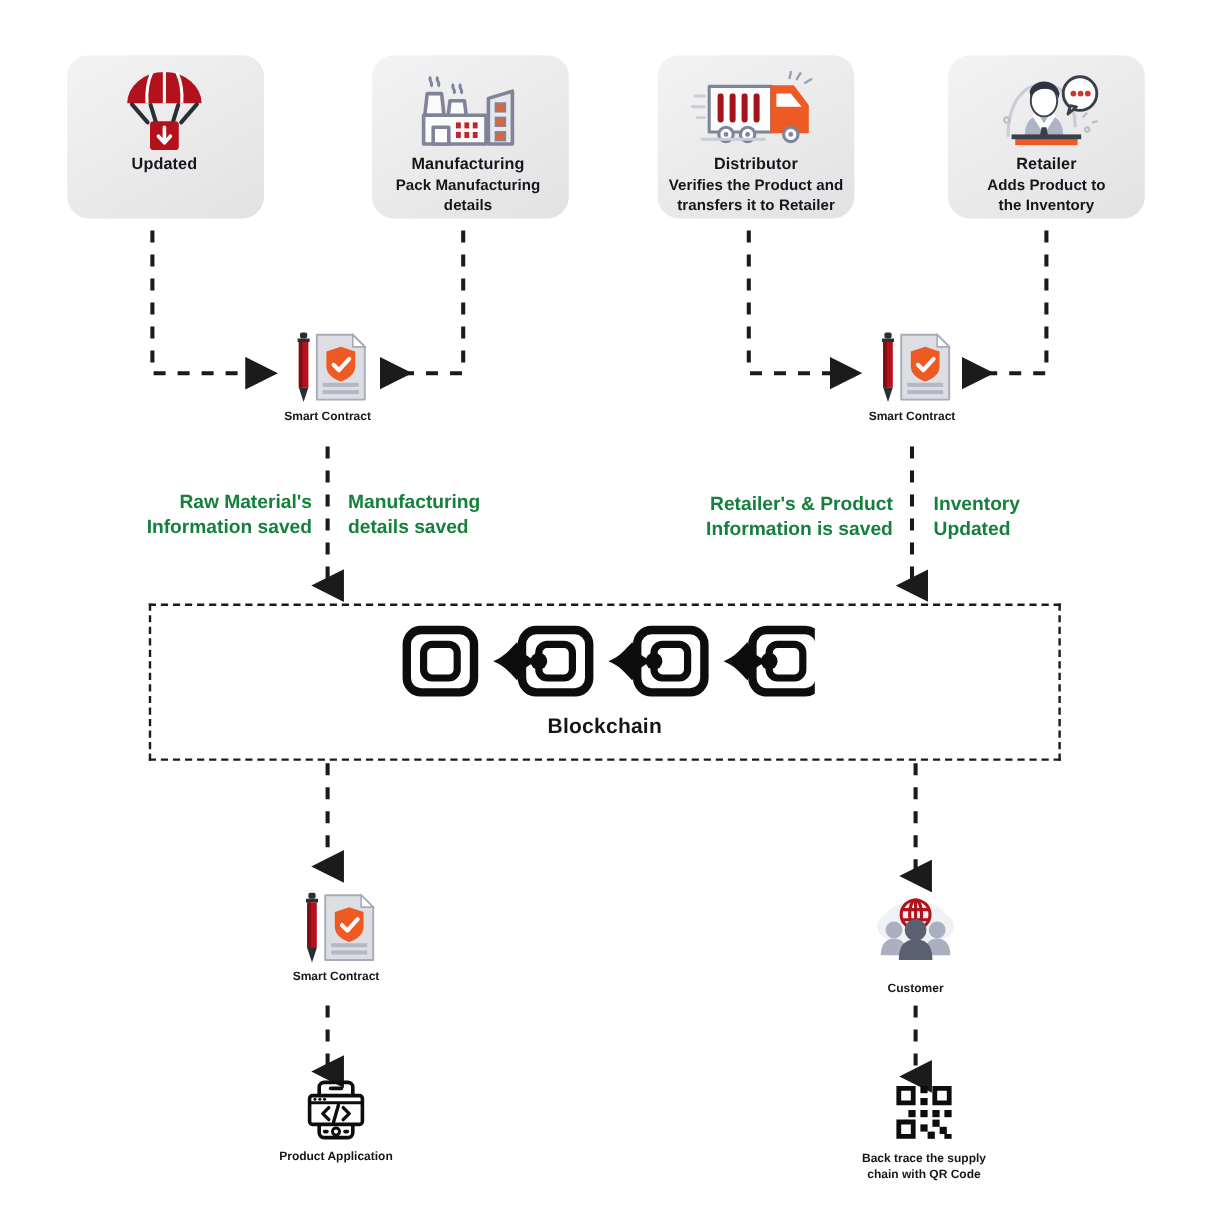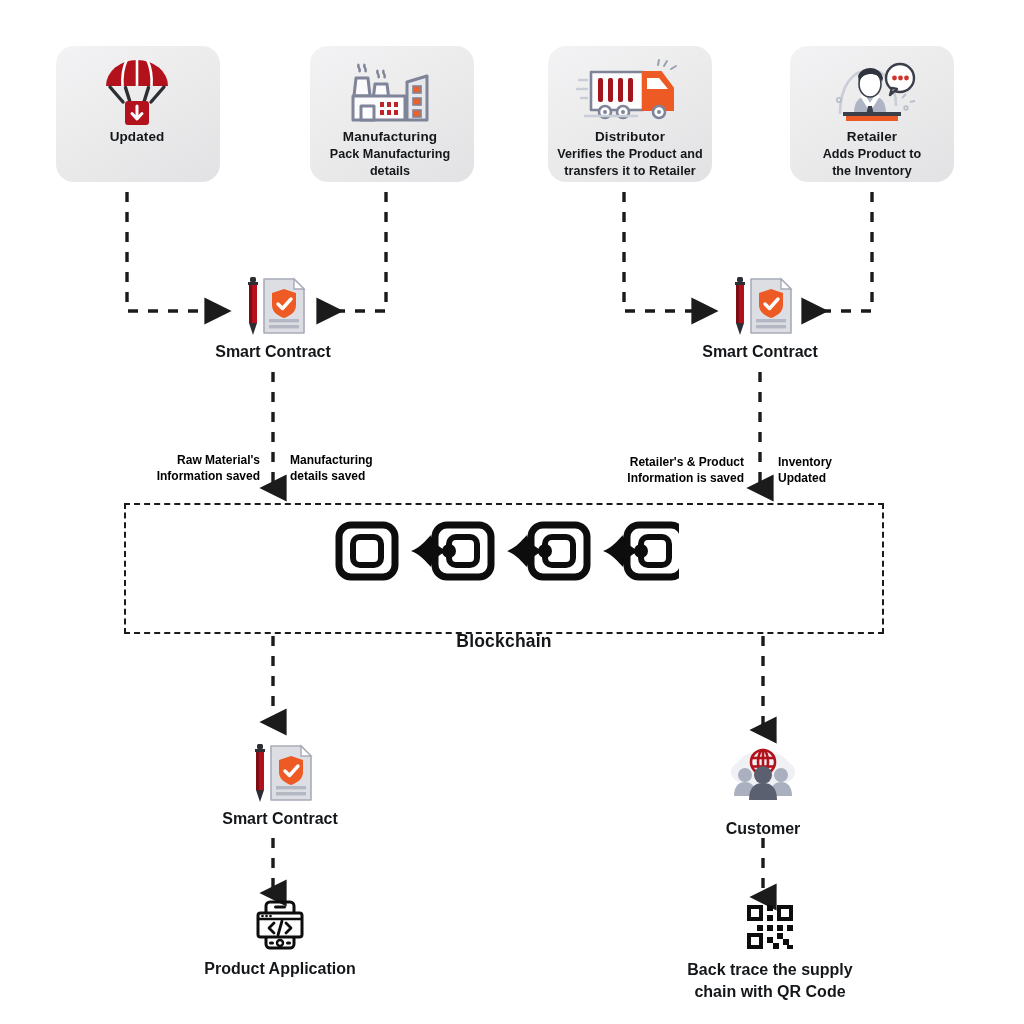--- a/index.html
+++ b/index.html
@@ -9,32 +9,32 @@
   .card{
     position:absolute;
     border-radius:18px;
     background:linear-gradient(150deg,#f3f3f5 0%,#ececed 42%,#e2e2e4 100%);
   }
   .node{position:absolute;text-align:center;}
   .node .title{font-weight:bold;font-size:13.5px;line-height:1.32;letter-spacing:.1px;}
   .node .sub{font-weight:bold;font-size:12.6px;line-height:1.36;letter-spacing:.05px;}
   .node .icon{display:flex;align-items:flex-end;justify-content:center;}
 
-  .lbl{position:absolute;font-weight:bold;font-size:12px;line-height:1.34;color:#000000;margin-top:44px;}
+  .lbl{position:absolute;font-weight:bold;font-size:16px;line-height:1.34;color:#15803d;}
   .lbl.r{text-align:right;}
   .lbl.l{text-align:left;}
 
   .bc-box{
     position:absolute;
     border:2.5px dashed #1b1b1b;
     box-sizing:border-box;
   }
   .bc-label{position:absolute;width:100%;text-align:center;font-weight:bold;font-size:17.5px;letter-spacing:.2px;}
 
-  .cap{font-weight:bold;font-size:16px;line-height:1.35;text-align:center;}
+  .cap{font-weight:bold;font-size:10px;line-height:1.35;text-align:center;}
 
   svg.flow{position:absolute;left:0;top:0;width:1024px;height:1024px;pointer-events:none;}
 </style>
 </head>
 <body>
 
 <div id="stage">
 
   <svg class="flow" viewBox="0 0 1024 1024">
     <defs>
@@ -270,21 +270,21 @@
           <rect x="298" y="8" width="56" height="52" rx="12"></rect>
         </g>
         <g fill="none" stroke="#0d0d0d" stroke-width="6">
           <rect x="24" y="20" width="28" height="28" rx="7"></rect>
           <rect x="120" y="20" width="28" height="28" rx="7"></rect>
           <rect x="216" y="20" width="28" height="28" rx="7"></rect>
           <rect x="312" y="20" width="28" height="28" rx="7"></rect>
         </g>
       </svg>
     </div>
-    <div class="bc-label" style="top:90px;margin-top:36px;">Blockchain</div>
+    <div class="bc-label" style="top:90px;">Blockchain</div>
   </div>
 
   <div class="node" style="left:200px;top:742px;width:160px;">
     <div class="icon" style="height:62px;">
       <svg width="74" height="62" viewBox="0 0 74 62">
         <rect x="14" y="2" width="6" height="5" rx="1.5" fill="#2b2f33"></rect>
         <path d="M12 7 L22 7 L22 10 L12 10 Z" fill="#2b2f33"></path>
         <rect x="13" y="10" width="8" height="38" fill="#b3121c"></rect>
         <rect x="13" y="10" width="3" height="38" fill="#7c0d14"></rect>
         <path d="M13 48 L21 48 L17 60 Z" fill="#2b2f33"></path>

